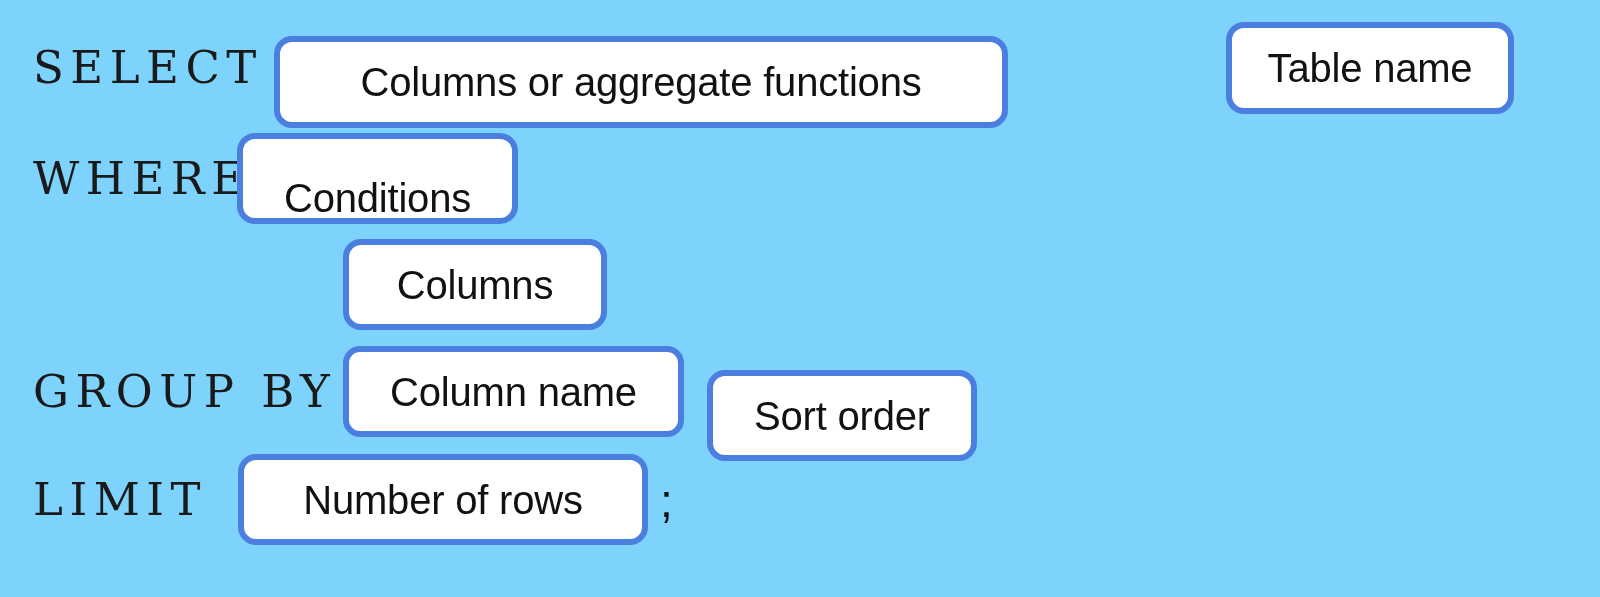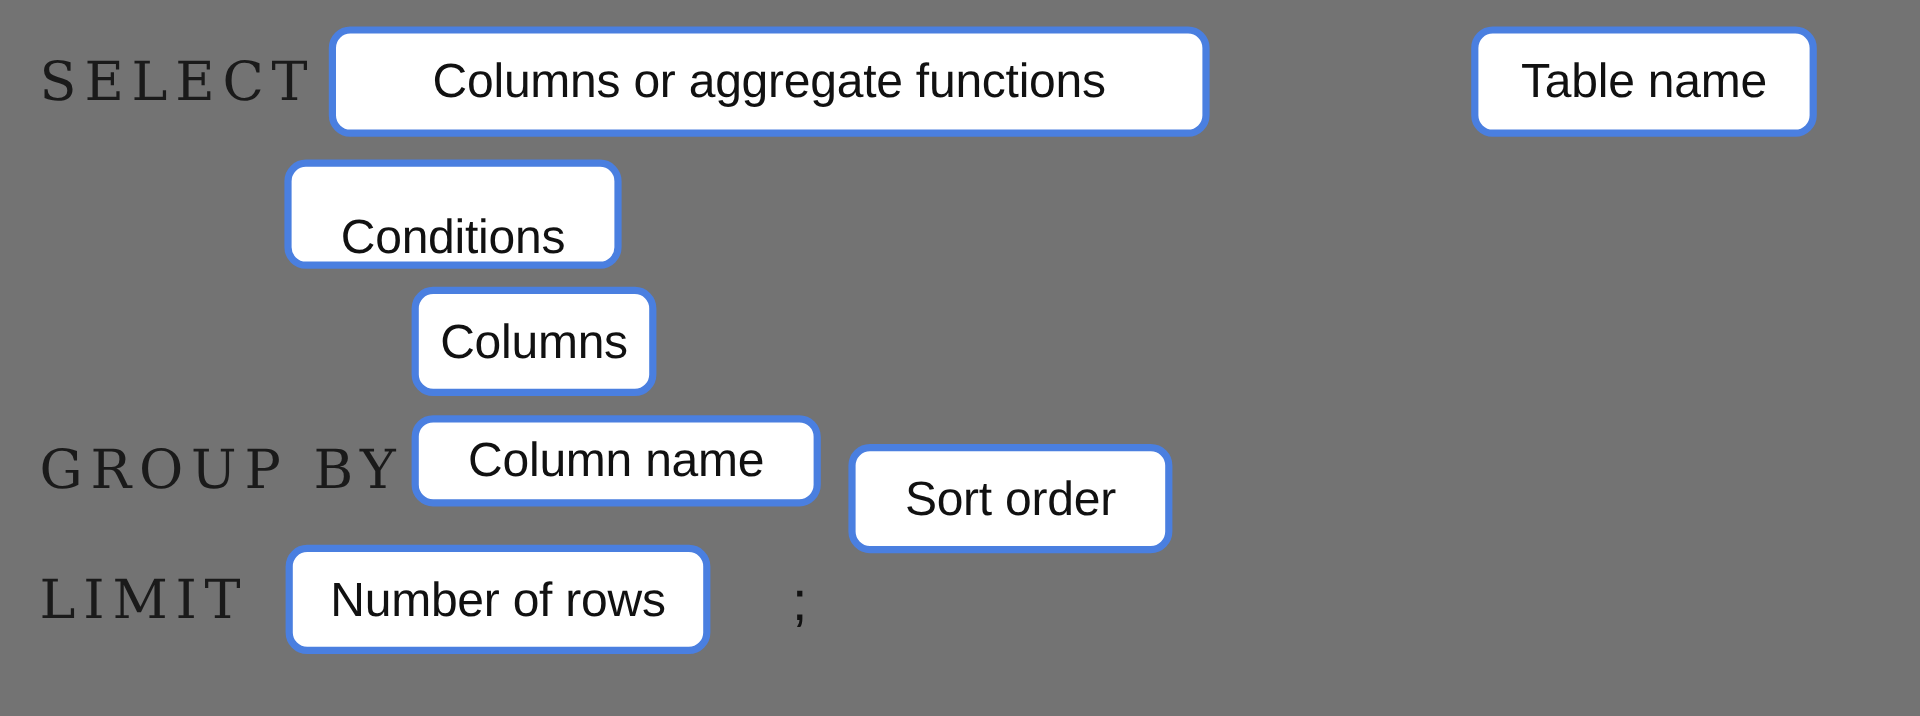--- a/index.html
+++ b/index.html
@@ -8,21 +8,21 @@
     width: 1600px;
     height: 597px;
     background: #ffffff;
     overflow: hidden;
   }
 
   #diagram {
     position: relative;
     width: 1600px;
     height: 597px;
-    background: #737373;
+    background: #7dd3fc;
   }
 
   
   .keyword {
     position: absolute;
     font-family: "DejaVu Serif", "Liberation Serif", serif;
     font-weight: 400;
     font-size: 45px;
     line-height: 1;
     letter-spacing: 6.5px;
@@ -61,50 +61,51 @@
     color: #111111;
   }
 </style>
 </head>
 <body>
 
 <div id="diagram">
 
   <div class="keyword" style="left:33px; top:45px;">SELECT</div>
 
-  <div class="slot" style="left:274px; top:22px; width:734px; height:92px;">
+  <div class="slot" style="left:274px; top:36px; width:734px; height:92px;">
     <span class="slot-label">Columns or aggregate functions</span>
   </div>
 
 
   <div class="slot" style="left:1226px; top:22px; width:288px; height:92px;">
     <span class="slot-label">Table name</span>
   </div>
 
+  <div class="keyword" style="left:33px; top:156px;">WHERE</div>
 
   <div class="slot" style="left:237px; top:133px; width:281px; height:91px;align-items:flex-end;">
     <span class="slot-label">Conditions</span>
   </div>
 
 
-  <div class="slot" style="left:343px; top:239px; width:204px; height:91px;">
+  <div class="slot" style="left:343px; top:239px; width:264px; height:91px;">
     <span class="slot-label">Columns</span>
   </div>
 
   <div class="keyword" style="left:33px; top:369px;">GROUP BY</div>
 
-  <div class="slot" style="left:343px; top:346px; width:341px; height:76px;">
+  <div class="slot" style="left:343px; top:346px; width:341px; height:91px;border-radius:17px;">
     <span class="slot-label">Column name</span>
   </div>
 
   <div class="slot" style="left:707px; top:346px; width:270px; height:91px;margin-top:24px;">
     <span class="slot-label">Sort order</span>
   </div>
 
   <div class="keyword" style="left:33px; top:477px;">LIMIT</div>
 
-  <div class="slot" style="left:238px; top:454px; width:354px; height:91px;">
+  <div class="slot" style="left:238px; top:454px; width:410px; height:91px;">
     <span class="slot-label">Number of rows</span>
   </div>
 
   <div class="terminator" style="left:660px; top:478px;">;</div>
 
 </div>
 
 </body></html>

